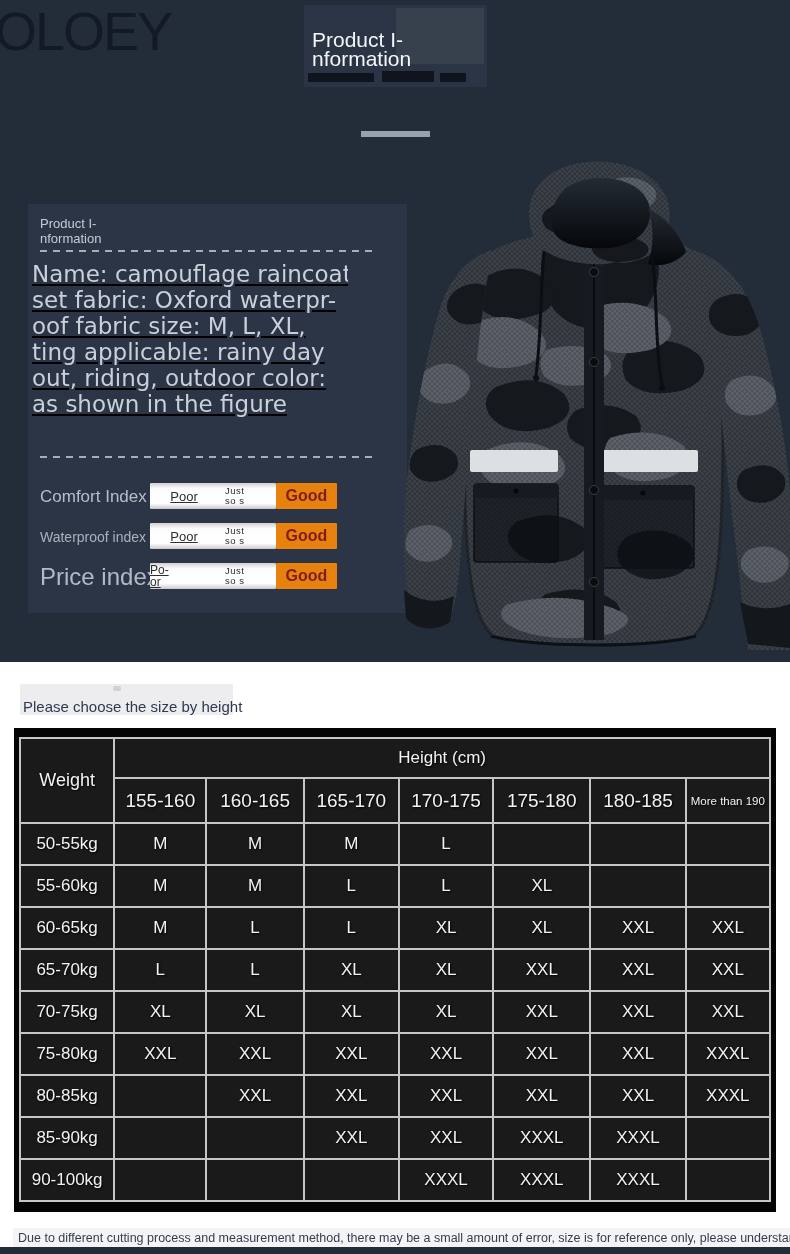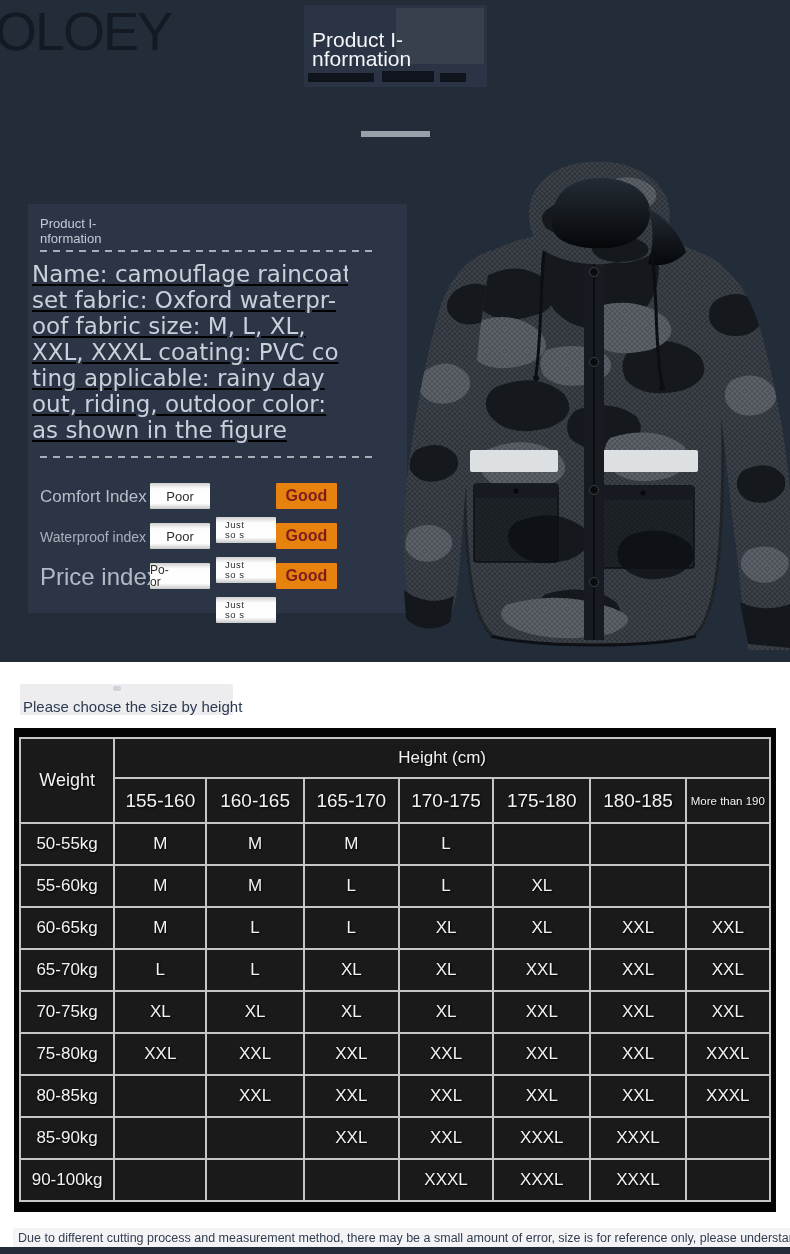--- a/index.html
+++ b/index.html
@@ -31,22 +31,22 @@
              font-family:"DejaVu Sans",sans-serif;}
   .idx-row{position:absolute;left:0;width:100%;height:27px;}
   .r0{top:279px}.r1{top:319px}.r2{top:359px}
   .idx-label{position:absolute;left:12px;top:50%;transform:translateY(-50%);white-space:nowrap;}
   .r0 .idx-label{font-size:17px;color:#b7bec8;}
   .r1 .idx-label{font-size:14px;color:#a9b1bb;}
   .r2 .idx-label{font-size:24px;color:#b2bac5;}
   .idx-box{position:absolute;top:0;height:26px;border-radius:1px;display:flex;flex-direction:column;
            justify-content:center;align-items:center;box-sizing:border-box;}
   .plain{background:linear-gradient(180deg,#cfcfcf 0,#fdfdfd 22%,#ffffff 78%,#c8c8c8 100%);color:#2e2e2e;}
-  .box-poor{left:122px;width:60px;font-size:13px;}
-  .box-mid{left:188px;width:60px;align-items:flex-start;padding-left:9px;margin-top:34px;}
+  .box-poor{left:122px;width:68px;font-size:13px;text-decoration:underline;}
+  .box-mid{left:188px;width:60px;align-items:flex-start;padding-left:9px;}
   .box-mid .l{font-size:9.5px;line-height:10px;letter-spacing:.5px;}
   .box-good{left:248px;width:61px;background:#e8820f;color:#7f1d1d;font-weight:bold;font-size:16px;}
   .r2 .box-poor{font-size:12px;line-height:12px;align-items:flex-start;}
   
   .jacket{position:absolute;left:396px;top:150px;width:394px;height:512px;overflow:hidden;}
   
   .size-note-hl{position:absolute;left:20px;top:684px;width:213px;height:31px;background:#ededf0;
                 border-radius:2px;display:flex;align-items:flex-end;}
   .size-note{padding-left:3px;font-size:15px;color:#2d3a4f;white-space:nowrap;}
   .note-dot{position:absolute;left:113px;top:686px;width:8px;height:5px;background:#cfd2d7;border-radius:2px;}
@@ -83,21 +83,20 @@
 
     <div class="hero-rule"></div>
 
     <div class="info-panel">
       <div class="panel-heading"><span>Product I-</span><br><span>nformation</span></div>
       <div class="dash dash1"></div>
       <div class="desc" id="descLines">
           <div class="desc-line">Name: camouflage raincoat</div>
           <div class="desc-line">set fabric: Oxford waterpr-</div>
           <div class="desc-line">oof fabric size: M, L, XL,</div>
-          <div class="desc-line">XXL, XXXL coating: PVC co</div>
           <div class="desc-line">ting applicable: rainy day</div>
           <div class="desc-line">out, riding, outdoor color:</div>
           <div class="desc-line">as shown in the figure</div>
         </div>
       <div class="dash dash2"></div>
 
       <div class="idx-row r0">
         <span class="idx-label">Comfort Index</span>
         <span class="idx-box plain box-poor">
             <span>Poor</span>

